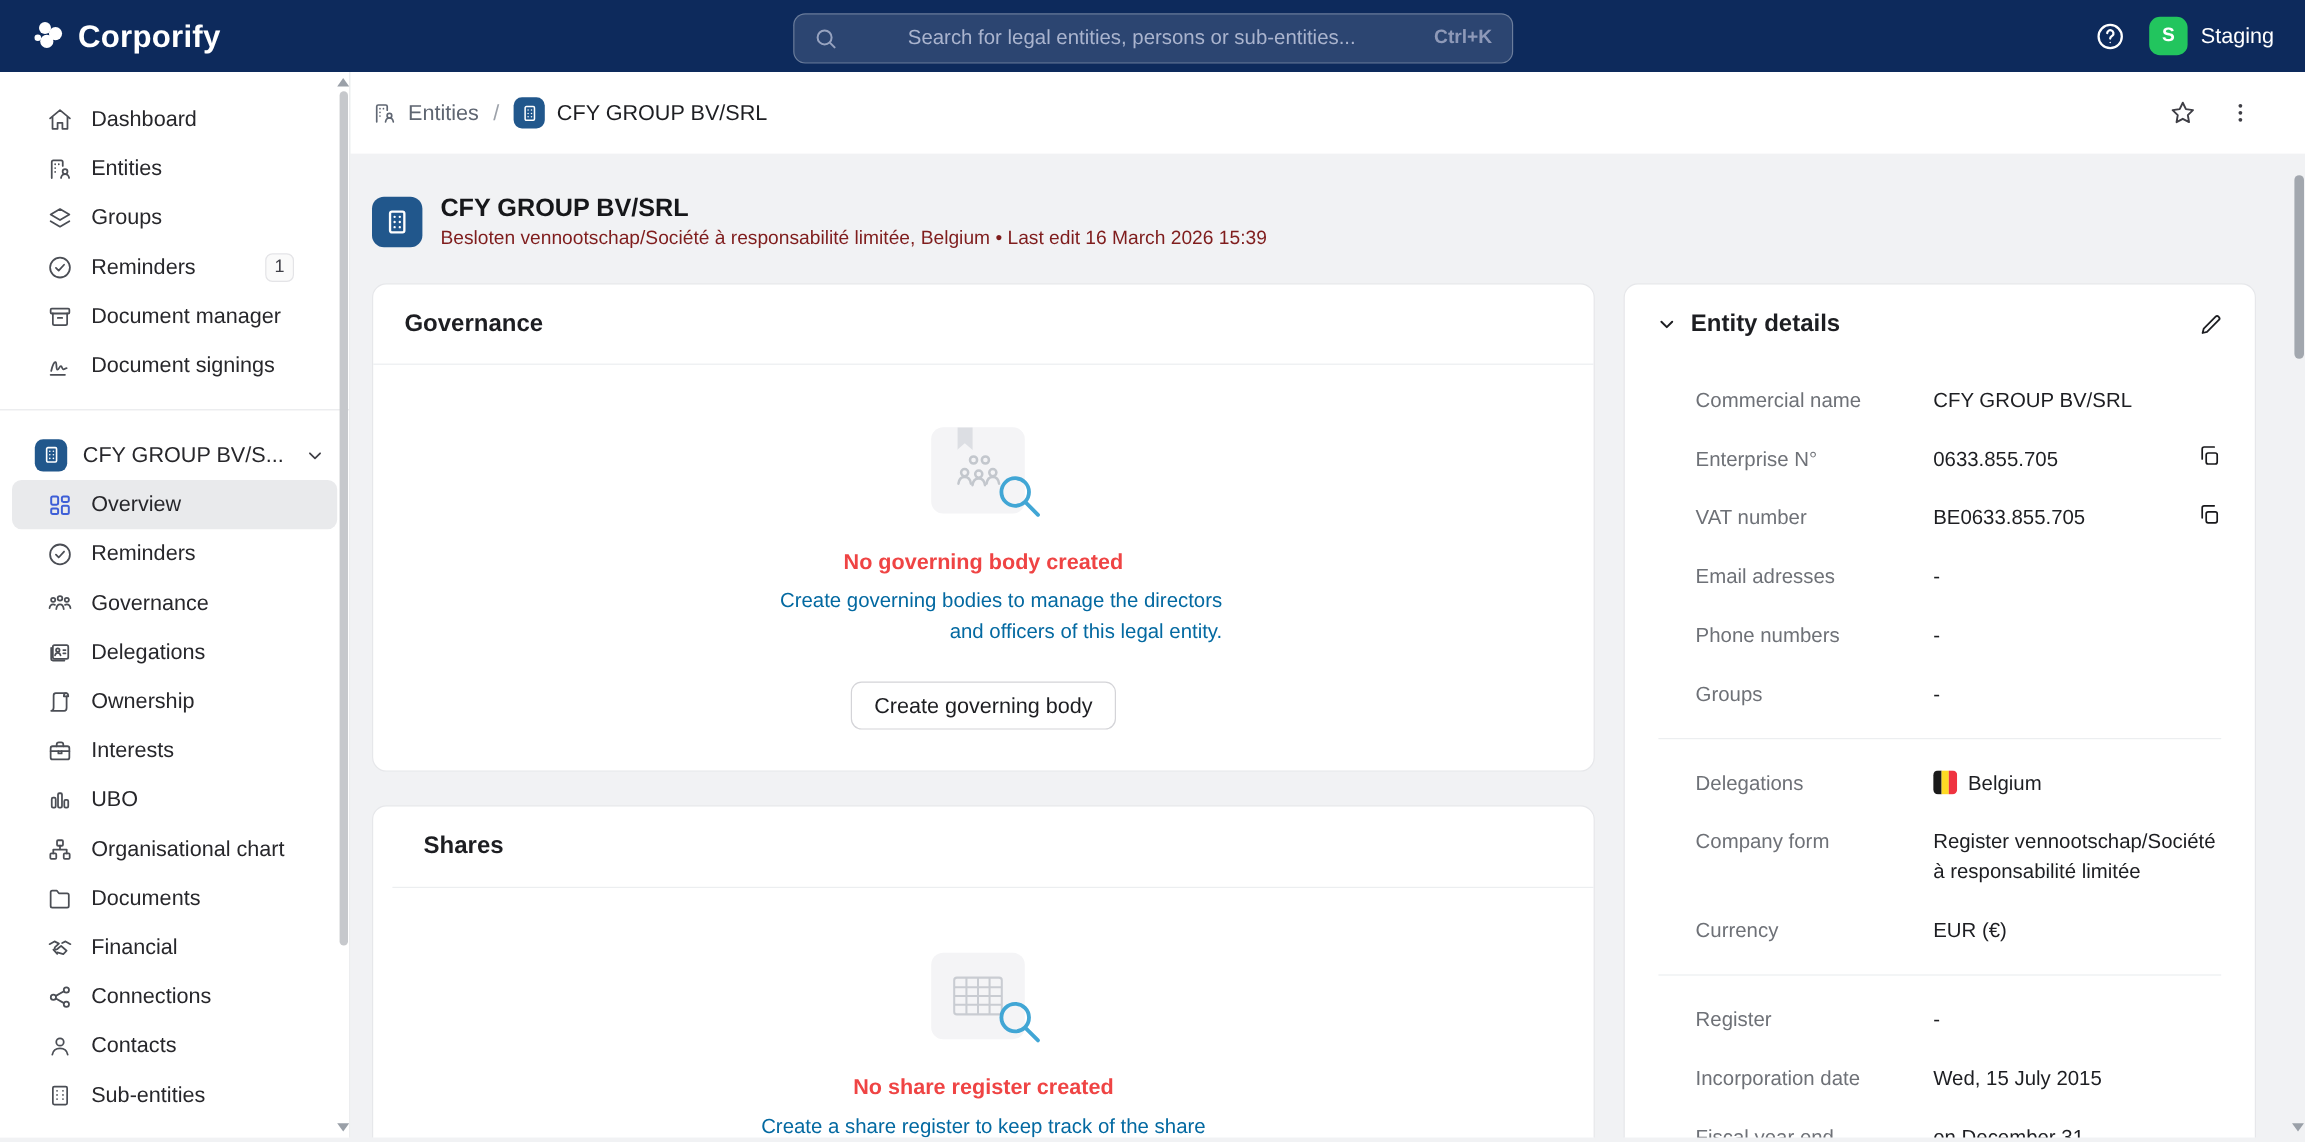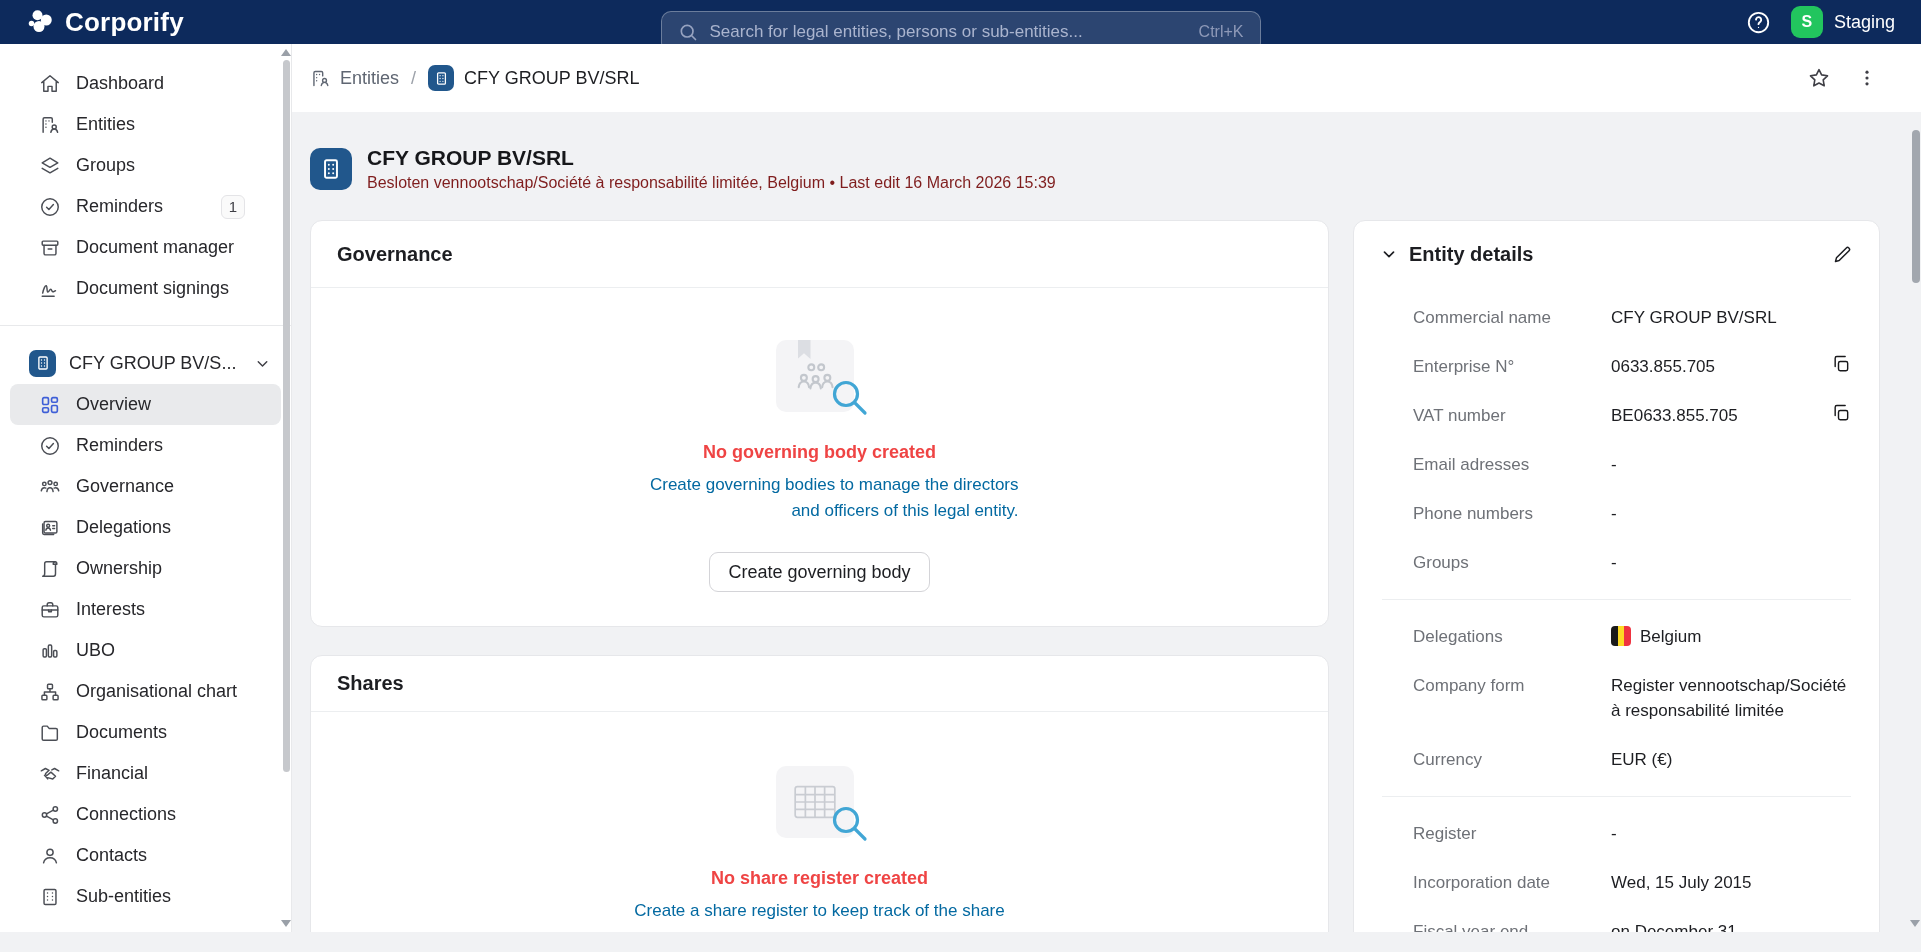--- a/index.html
+++ b/index.html
@@ -1,27 +1,27 @@
 <!DOCTYPE html>
 <html><head>
 <meta charset="utf-8">
 <style>
   * { margin:0; padding:0; box-sizing:border-box; }
   html,body { width:1921px; height:952px; overflow:hidden; font-family:"Liberation Sans", sans-serif; background:#f1f2f4; }
 
   
-  .topbar { position:relative; height:44px; background:#0d2a5c; display:flex; align-items:center; padding:0 26px; z-index:30; }
+  .topbar { position:relative; height:60px; background:#0d2a5c; display:flex; align-items:center; padding:0 26px; z-index:30; }
   .brand { display:flex; align-items:center; gap:9px; }
   .brand-name { color:#fff; font-size:26px; font-weight:700; letter-spacing:.2px; }
   .search { position:absolute; left:50%; top:11px; transform:translateX(-50%); width:600px; height:42px;
             background:rgba(255,255,255,.13); border:1px solid rgba(255,255,255,.30); border-radius:10px;
             display:flex; align-items:center; padding:0 16px; gap:12px; }
-  .search input { flex:1; background:transparent; border:none; outline:none; color:#ef4444; font-size:17px; font-family:inherit; }
+  .search input { flex:1; background:transparent; border:none; outline:none; color:#ef4444; font-size:17px; font-family:inherit;margin-left:47px; }
   .search input::placeholder { color:#aab4ce; }
-  .kbd-hint { color:#8e99b8; font-size:16px; white-space:nowrap; }
+  .kbd-hint { color:#8e99b8; font-size:16px; white-space:nowrap;font-weight:bold; }
   .top-right { margin-left:auto; display:flex; align-items:center; gap:20px; }
   .avatar-wrap { display:flex; align-items:center; gap:11px; cursor:pointer; }
   .avatar { width:32px; height:32px; border-radius:9px; background:#22c55e; color:#fff; font-size:16px; font-weight:600;
             display:flex; align-items:center; justify-content:center; }
   .user-name { color:#fff; font-size:18px; }
 
   
   .shell { display:flex; height:888px; }
 
   
@@ -81,21 +81,21 @@
               display:flex; align-items:center; justify-content:center; }
   .doc-rect .bookmark { position:absolute; top:0; left:22px; width:13px; height:19px; background:#dcdee3;
               clip-path:polygon(0 0,100% 0,100% 100%,50% 70%,0 100%); }
   .mag { position:absolute; right:0; bottom:-4px; }
   .empty-title { margin-top:26px; font-size:18px; font-weight:600; color:#ef4444; }
   .empty-desc { margin-top:9px; font-size:17px; color:#0369a1; text-align:right; line-height:26px; max-width:398px; }
   .empty-btn { margin-top:28px; }
 
   #governance-card { height:407px; }
   #shares-card { height:470px; }
-  #shares-card .card-head { height:56px; }
+  #shares-card .card-head { height:68px;margin-left:16px; }
   #shares-card .empty-body { padding-top:54px; }
 
   
   #details-card { height:820px; padding-bottom:10px; }
   .ed-head { height:66px; display:flex; align-items:center; padding:0 26px; }
   .ed-head .card-title { margin-left:11px; }
   .ed-edit { margin-left:auto; color:#1d1e22; }
   .ed-rows { padding:6px 28px 0; }
   .ed-row { position:relative; display:flex; align-items:flex-start; padding:12px 0; font-size:17px; }
   .ed-label { width:198px; flex:none; color:#6e7177; line-height:25px;margin-left:31px; }

